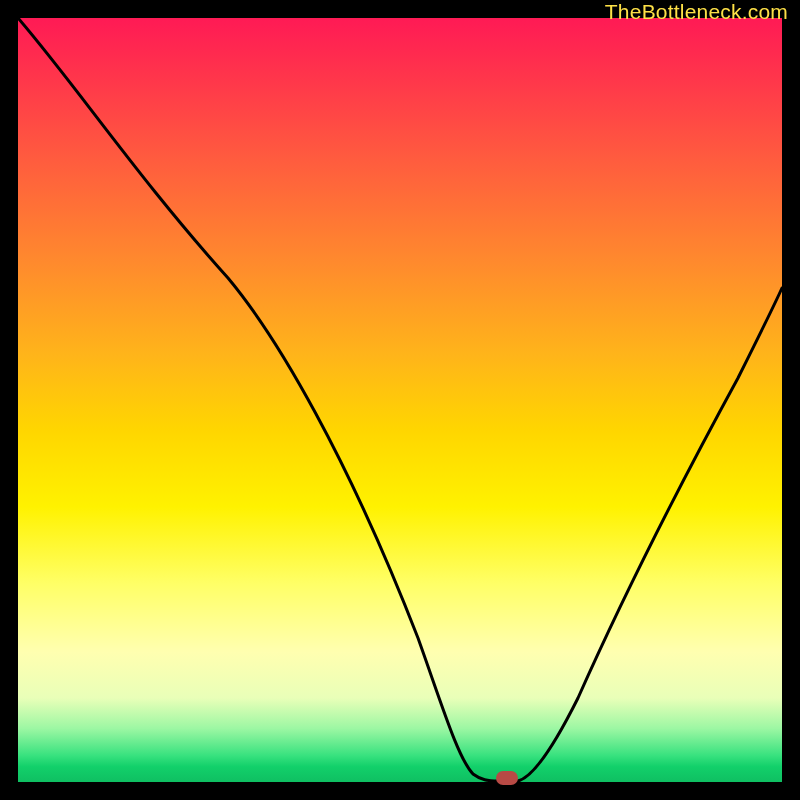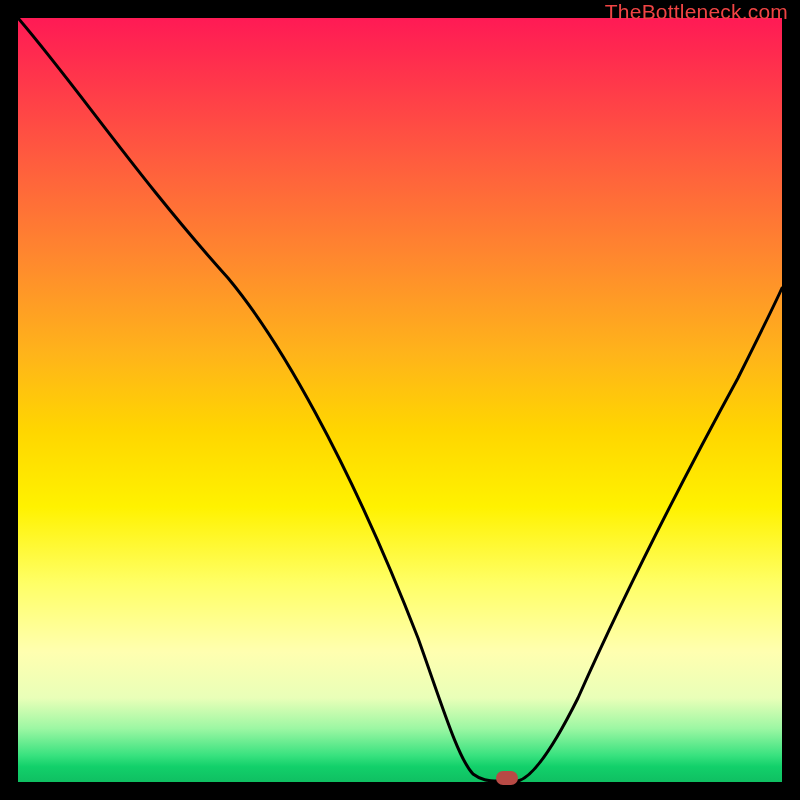--- a/index.html
+++ b/index.html
@@ -55,21 +55,21 @@
     width: 22px;
     height: 14px;
     border-radius: 7px;
     background: #b84a45;
     transform: translate(-50%, -50%);
   }
   .watermark {
     position: absolute;
     top: 0px;
     right: 12px;
-    color: #ef4444;
+    color: #fde047;
     font-size: 21px;
     letter-spacing: 0.2px;
     user-select: none;
   }
 </style>
 </head>
 <body>
 
 <div class="frame">
 

